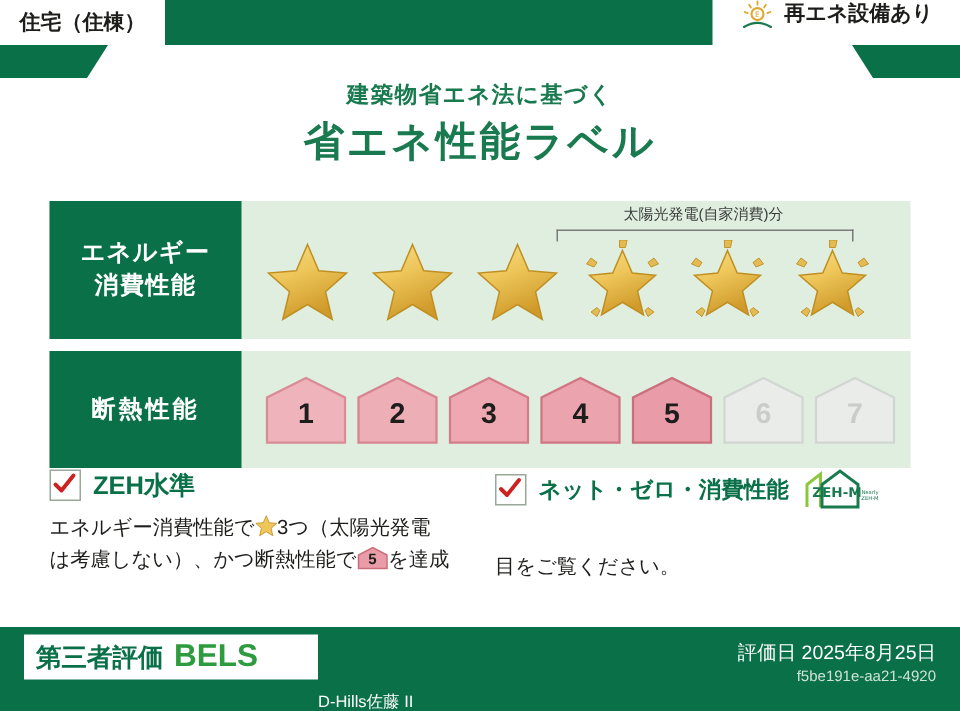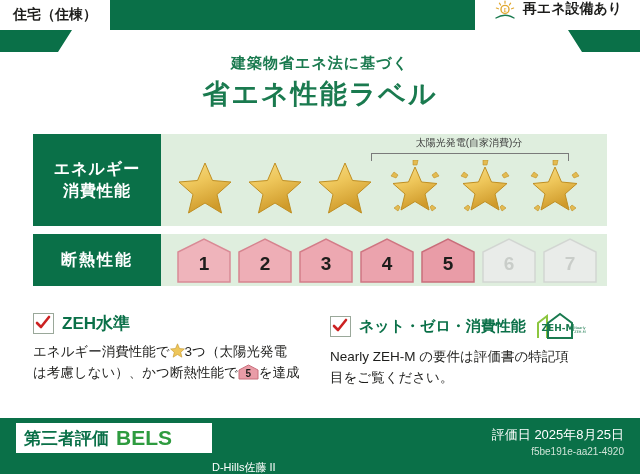--- a/index.html
+++ b/index.html
@@ -88,21 +88,21 @@
   }
   .stars{
     position:absolute;left:0;top:22px;width:100%;height:66px;
     display:flex;align-items:center;padding-left:8px;box-sizing:border-box;
   }
   .star-cell{width:70px;height:66px;position:relative;}
   .star-svg{position:absolute;left:8px;top:4px;width:56px;height:56px;}
 
   
   .row-insul{
-    position:absolute;left:33px;top:234px;width:574px;height:52px;
+    position:absolute;left:33px;top:234px;width:574px;height:78px;
     background:#dfeede;display:flex;align-items:stretch;
   }
   .row-insul-key{
     width:128px;background:#0a7048;color:#ffffff;
     display:flex;align-items:center;justify-content:center;
     font-size:16px;font-weight:bold;letter-spacing:2px;
   }
   .row-insul-val{flex:1;display:flex;align-items:center;padding-left:14px;gap:3px;}
   .house-badge{
     position:relative;width:58px;height:48px;
@@ -361,21 +361,21 @@
       <span class="zeh-title small">ネット・ゼロ・消費性能</span>
       <svg class="zeh-logo" viewBox="0 0 54 28">
         <path d="M4 26 L4 11 L13 4 L13 26" fill="none" stroke="#8cc63f" stroke-width="2"></path>
         <path d="M14 26 L14 11 L26 2 L38 11 L38 26 Z" fill="none" stroke="#1a7a4f" stroke-width="2"></path>
         <text x="24" y="19" font-size="9" font-weight="bold" fill="#1a7a4f" text-anchor="middle" font-family="DejaVu Sans, sans-serif">ZEH-M</text>
         <text x="46" y="17" font-size="3.5" fill="#1a7a4f" text-anchor="middle" font-family="DejaVu Sans, sans-serif">Nearly</text>
         <text x="46" y="21" font-size="3.5" fill="#1a7a4f" text-anchor="middle" font-family="DejaVu Sans, sans-serif">ZEH-M</text>
       </svg>
     </div>
     <div class="zeh-body">
-      <span>Nearly ZEH-M の要件は評価書の特記項</span><br>
+      <br>
       <span>目をご覧ください。</span>
     </div>
   </div>
 
   <div class="footer">
     <div class="bels-plate">
       <span class="bels-jp">第三者評価</span>
       <span class="bels-en">BELS</span>
     </div>
     <div class="bldg-name">D-Hills佐藤 II</div>

